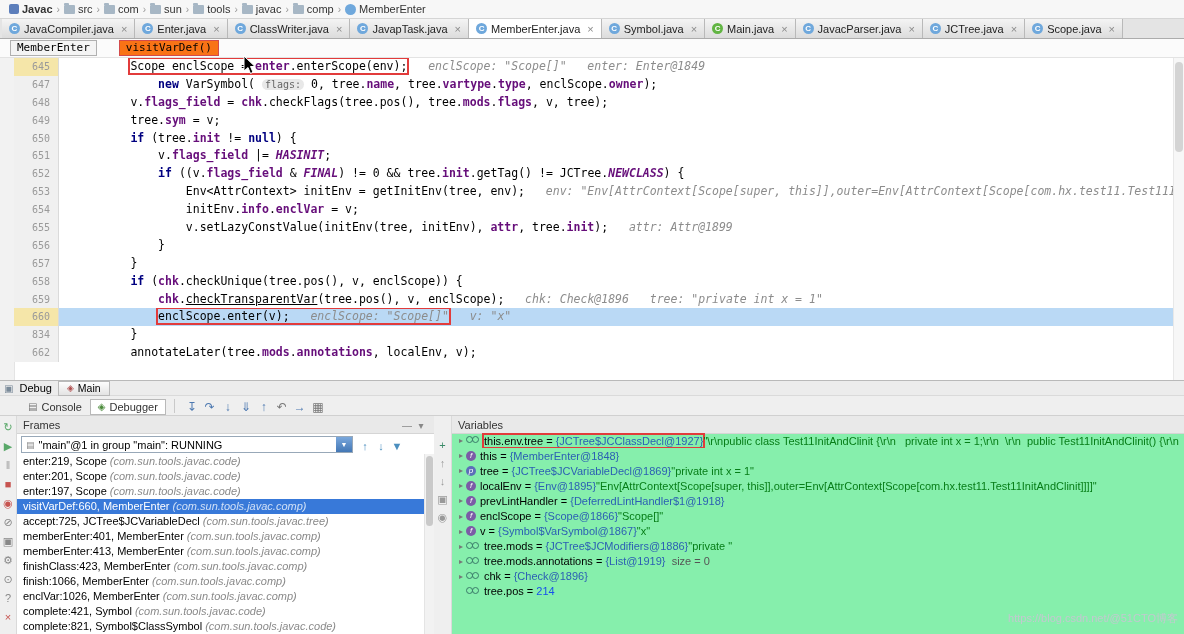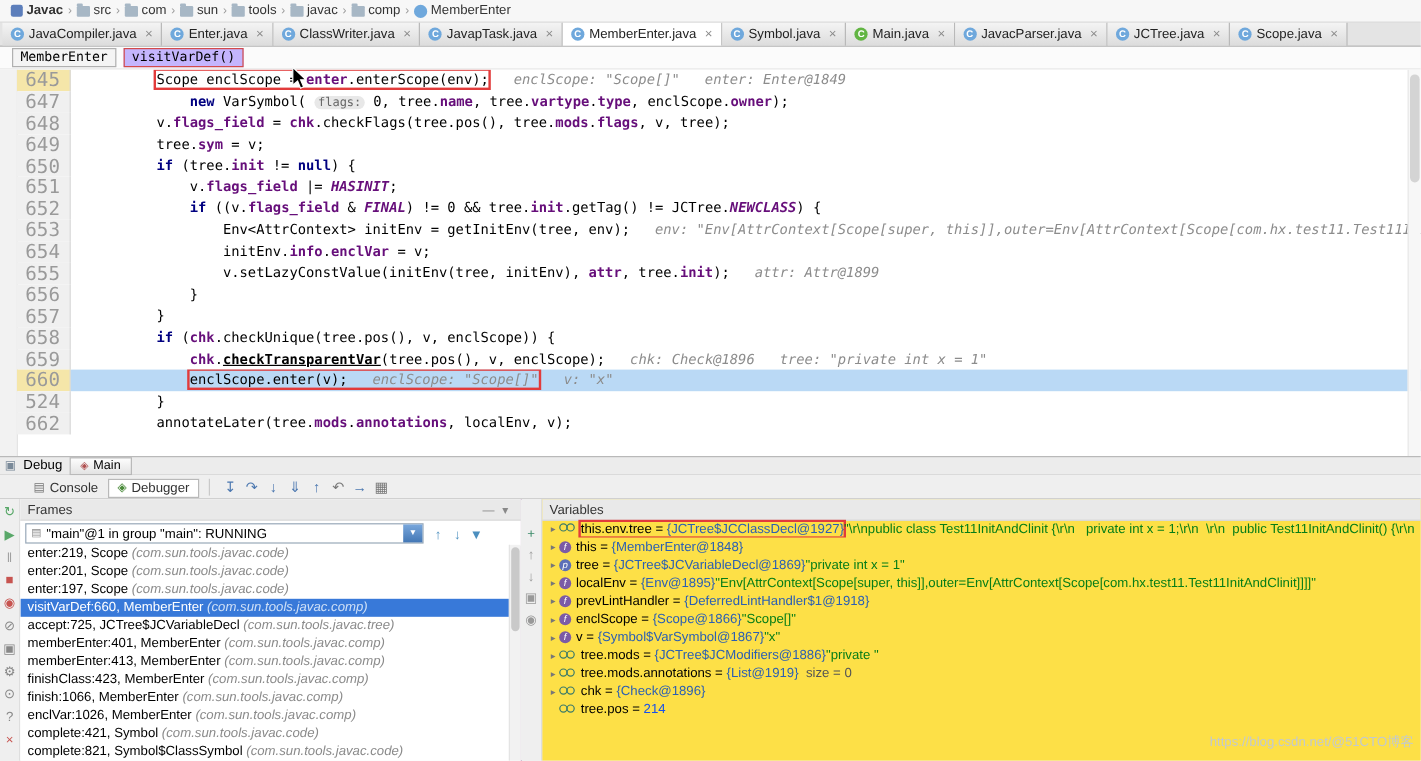--- a/index.html
+++ b/index.html
@@ -26,39 +26,39 @@
   .tab{display:inline-flex;align-items:center;gap:4px;padding:0 7px;border-right:1px solid #B9B9B9;
     font-size:11px;color:#222;background:linear-gradient(#F4F4F4,#DCDCDC);cursor:default;}
   .tab.active{background:#FFFFFF;}
   .tab-x{color:#8A8A8A;font-size:11px;margin-left:3px;line-height:10px;}
 
   
   .navbar{position:absolute;left:0;top:39px;width:100%;height:19px;background:#FBFBFB;
     border-bottom:1px solid #E3E3E3;display:flex;align-items:center;gap:6px;padding-left:10px;box-sizing:border-box;}
   .chip{font-family:"DejaVu Sans Mono","Liberation Mono",monospace;font-size:11px;border:1px solid #B0B0B0;
     background:#F4F4F4;padding:0 6px;height:14px;line-height:14px;}
-  .chip.method{background:#c4b5fd;border:1px solid #D34B4B;}
+  .chip.method{background:#f97316;border:1px solid #D34B4B;margin-left:16px;}
 
   
   .editor{position:absolute;left:0;top:58px;width:100%;height:322px;background:#fff;overflow:hidden;}
   .ed-strip{position:absolute;left:0;top:0;bottom:0;width:14px;background:#F2F2F2;border-right:1px solid #E4E4E4;}
   .ed-rows{position:absolute;left:14px;top:0;right:0;bottom:0;overflow:hidden;}
   .ed-row{display:flex;height:17.9px;white-space:pre;font-family:"DejaVu Sans Mono","Liberation Mono",monospace;
     font-size:11.5px;line-height:17.9px;}
   .ed-num{width:36px;padding-right:8px;text-align:right;color:#9A9A9A;background:#F0F0F0;
-    border-right:1px solid #DADADA;font-size:16px;flex:none;}
+    border-right:1px solid #DADADA;font-size:10px;flex:none;}
   .ed-num.mark{background:#F5E6A9;}
   .ed-code{padding-left:16px;flex:1;overflow:hidden;}
   .ed-row.cur .ed-code{background:#BAD9F5;}
   .tk-d{color:#000;}
   .tk-k{color:#000080;font-weight:bold;}
   .tk-f{color:#660E7A;font-weight:bold;}
   .tk-sf{color:#660E7A;font-weight:bold;font-style:italic;}
   .tk-h{color:#8C8C8C;font-style:italic;}
-  .tk-u{color:#000;font-weight:bold;text-decoration:underline;}
+  .tk-u{color:#000;font-weight:normal;text-decoration:underline;}
   .tk-p{color:#666;background:#E8E8E8;border-radius:6px;padding:0 3px;font-size:10px;font-style:normal;}
   .redbox{outline:2px solid #E23B3B;outline-offset:0;}
   .ed-scroll{position:absolute;right:0;top:0;bottom:0;width:10px;background:#F7F7F7;border-left:1px solid #E8E8E8;}
   .ed-scroll .thumb{position:absolute;left:1px;right:1px;top:4px;height:90px;background:#D4D4D4;border-radius:4px;}
 
   
   .cursor{position:absolute;left:243px;top:55px;z-index:50;}
 
   
   .dbg-header{position:absolute;left:0;top:380px;width:100%;height:16px;background:#ECECEC;
@@ -100,21 +100,21 @@
   .fr-row .fr-pkg{color:#8A8A8A;font-style:italic;}
   .fr-row.sel{background:#3879D9;color:#fff;}
   .fr-row.sel .fr-pkg{color:#CFE0F7;}
   .fr-scroll{position:absolute;right:0;top:38px;bottom:0;width:9px;background:#F2F2F2;border-left:1px solid #E4E4E4;}
   .fr-scroll .thumb{position:absolute;left:1px;right:1px;top:2px;height:70px;background:#C9C9C9;border-radius:4px;}
 
   .mid-strip{position:absolute;left:434px;top:0;bottom:0;width:18px;background:#EFEFEF;border-right:1px solid #DADADA;
     display:flex;flex-direction:column;align-items:center;padding-top:20px;box-sizing:border-box;}
   .mid-strip .strip-ic{width:17px;height:16px;line-height:16px;font-size:11px;margin:1px 0;}
 
-  .vars-panel{position:absolute;left:452px;top:0;right:0;bottom:0;background:#fde047;}
+  .vars-panel{position:absolute;left:452px;top:0;right:0;bottom:0;background:#86efac;}
   .var-list{position:absolute;left:0;top:17px;right:0;bottom:0;overflow:hidden;}
   .var-row{height:15.1px;display:flex;align-items:center;font-size:11px;padding-left:4px;
     white-space:pre;overflow:hidden;cursor:default;}
   .var-arrow{width:10px;color:#777;font-size:8px;flex:none;text-align:center;}
   .vic{margin:0 4px 0 0;flex:none;}
   .ic-watch{position:relative;width:14px;height:9px;display:inline-block;}
   .ic-watch::before,.ic-watch::after{content:'';position:absolute;width:5px;height:5px;
     border:1.5px solid #3A7A6A;border-radius:50%;top:0;}
   .ic-watch::before{left:0;}
   .ic-watch::after{right:1px;}
@@ -244,21 +244,21 @@
       <div class="ed-row"><div class="ed-num">651</div><div class="ed-code"><span class="tk-d">            </span><span class="tk-d">v.</span><span class="tk-f">flags_field</span><span class="tk-d"> |= </span><span class="tk-sf">HASINIT</span><span class="tk-d">;</span></div></div>
       <div class="ed-row"><div class="ed-num">652</div><div class="ed-code"><span class="tk-d">            </span><span class="tk-k">if</span><span class="tk-d"> ((v.</span><span class="tk-f">flags_field</span><span class="tk-d"> &amp; </span><span class="tk-sf">FINAL</span><span class="tk-d">) != 0 &amp;&amp; tree.</span><span class="tk-f">init</span><span class="tk-d">.getTag() != JCTree.</span><span class="tk-sf">NEWCLASS</span><span class="tk-d">) {</span></div></div>
       <div class="ed-row"><div class="ed-num">653</div><div class="ed-code"><span class="tk-d">                </span><span class="tk-d">Env&lt;AttrContext&gt; initEnv = getInitEnv(tree, env);   </span><span class="tk-h">env: "Env[AttrContext[Scope[super, this]],outer=Env[AttrContext[Scope[com.hx.test11.Test11InitAndClinit]]]]"</span></div></div>
       <div class="ed-row"><div class="ed-num">654</div><div class="ed-code"><span class="tk-d">                </span><span class="tk-d">initEnv.</span><span class="tk-f">info</span><span class="tk-d">.</span><span class="tk-f">enclVar</span><span class="tk-d"> = v;</span></div></div>
       <div class="ed-row"><div class="ed-num">655</div><div class="ed-code"><span class="tk-d">                </span><span class="tk-d">v.setLazyConstValue(initEnv(tree, initEnv), </span><span class="tk-f">attr</span><span class="tk-d">, tree.</span><span class="tk-f">init</span><span class="tk-d">);   </span><span class="tk-h">attr: Attr@1899</span></div></div>
       <div class="ed-row"><div class="ed-num">656</div><div class="ed-code"><span class="tk-d">            </span><span class="tk-d">}</span></div></div>
       <div class="ed-row"><div class="ed-num">657</div><div class="ed-code"><span class="tk-d">        </span><span class="tk-d">}</span></div></div>
       <div class="ed-row"><div class="ed-num">658</div><div class="ed-code"><span class="tk-d">        </span><span class="tk-k">if</span><span class="tk-d"> (</span><span class="tk-f">chk</span><span class="tk-d">.checkUnique(tree.pos(), v, enclScope)) {</span></div></div>
       <div class="ed-row"><div class="ed-num">659</div><div class="ed-code"><span class="tk-d">            </span><span class="tk-f">chk</span><span class="tk-d">.</span><span class="tk-u">checkTransparentVar</span><span class="tk-d">(tree.pos(), v, enclScope);   </span><span class="tk-h">chk: Check@1896   tree: "private int x = 1"</span></div></div>
       <div class="ed-row cur"><div class="ed-num mark">660</div><div class="ed-code"><span class="tk-d">            </span><span class="redbox"><span class="tk-d">enclScope.enter(v);   </span><span class="tk-h">enclScope: "Scope[]"</span></span><span class="tk-d">   </span><span class="tk-h">v: "x"</span></div></div>
-      <div class="ed-row"><div class="ed-num">524</div><div class="ed-code"><span class="tk-d">        </span><span class="tk-d">}</span></div></div>
+      <div class="ed-row"><div class="ed-num">834</div><div class="ed-code"><span class="tk-d">        </span><span class="tk-d">}</span></div></div>
       <div class="ed-row"><div class="ed-num">662</div><div class="ed-code"><span class="tk-d">        </span><span class="tk-d">annotateLater(tree.</span><span class="tk-f">mods</span><span class="tk-d">.</span><span class="tk-f">annotations</span><span class="tk-d">, localEnv, v);</span></div></div>
     </div>
   <div class="ed-scroll">
       <div class="thumb"></div>
     </div>
 </div>
 
 <svg class="cursor" width="14" height="20" viewBox="0 0 14 20">
   <polygon points="1,1 1,16 5,12.5 7.5,18.5 10,17.3 7.5,11.5 12,11.5" fill="#000" stroke="#fff" stroke-width="1"></polygon>
 </svg>

